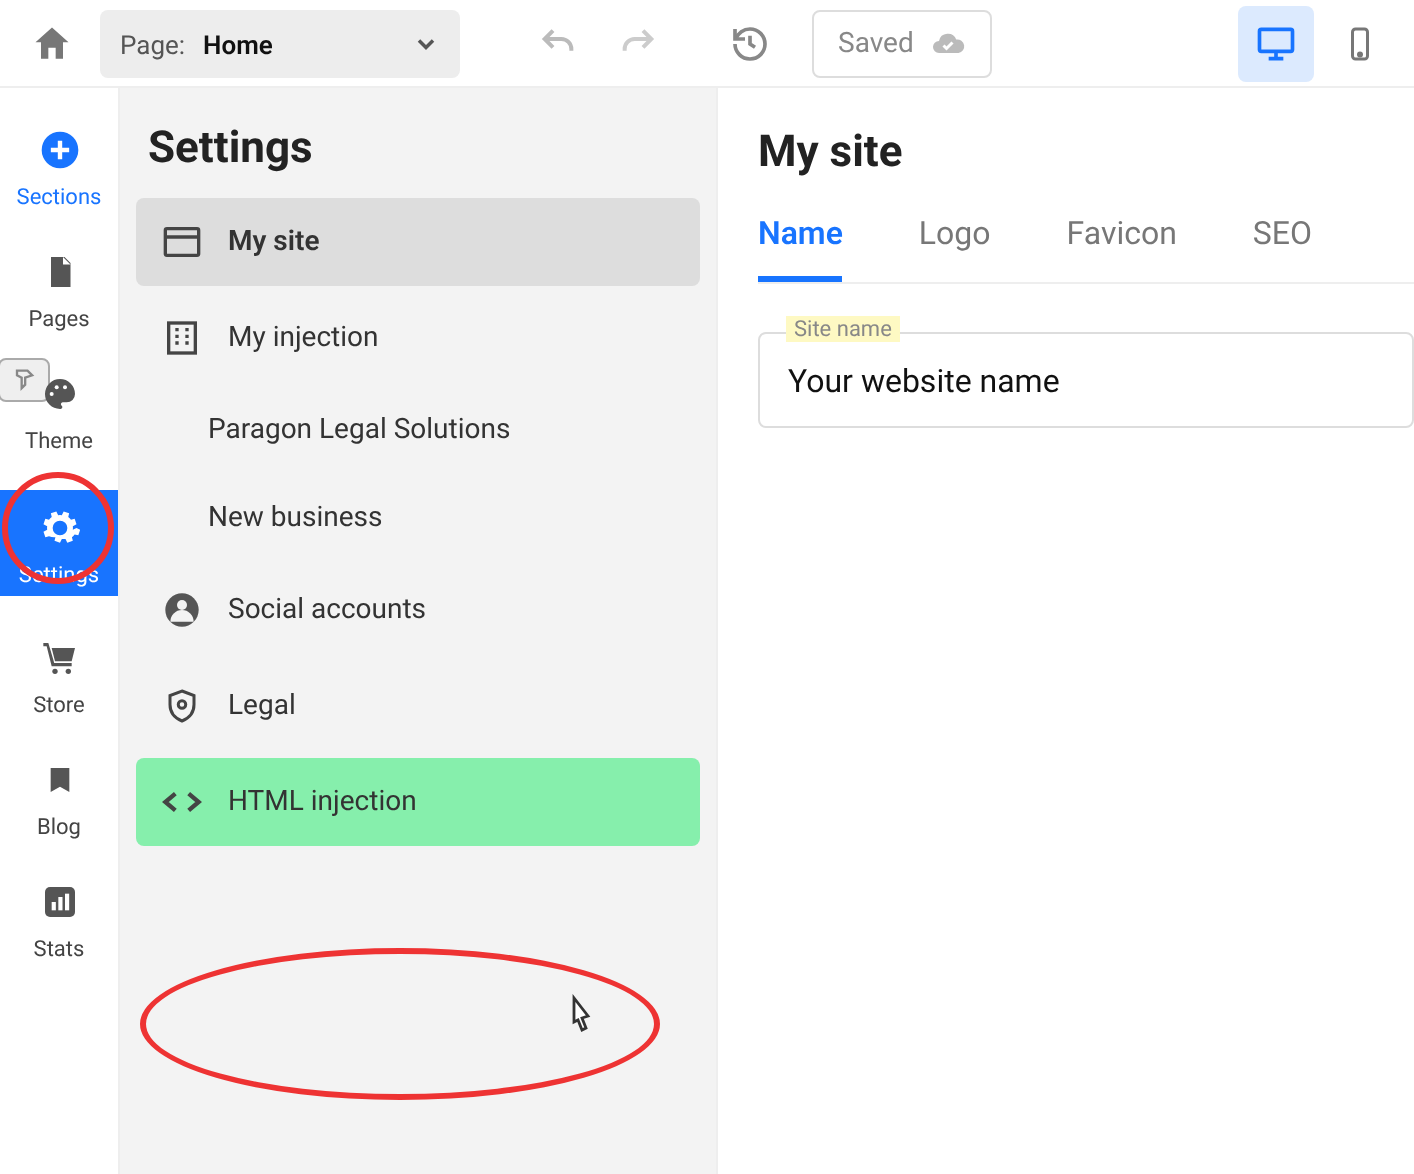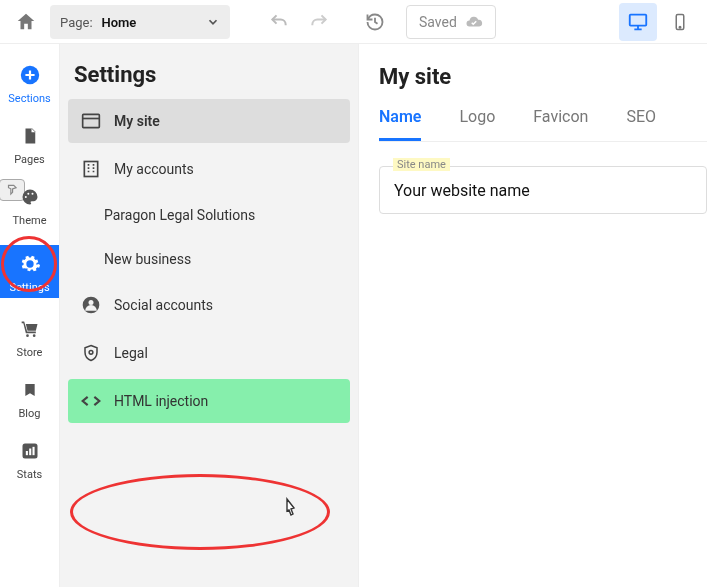--- a/index.html
+++ b/index.html
@@ -229,21 +229,21 @@
         <span>My site</span>
       </div>
 
       <div class="setitem">
         <span class="ic">
           <svg width="20" height="20" viewBox="0 0 24 24" fill="none" stroke="#444" stroke-width="2">
               <rect x="4" y="3" width="16" height="18"></rect>
               <path d="M8 7h2M14 7h2M8 11h2M14 11h2M8 15h2M14 15h2"></path>
             </svg>
         </span>
-        <span>My accounts</span>
+        <span>My injection</span>
       </div>
 
       <div class="setitem sub">
         <span>Paragon Legal Solutions</span>
       </div>
       <div class="setitem sub">
         <span>New business</span>
       </div>
 
       <div class="setitem">

